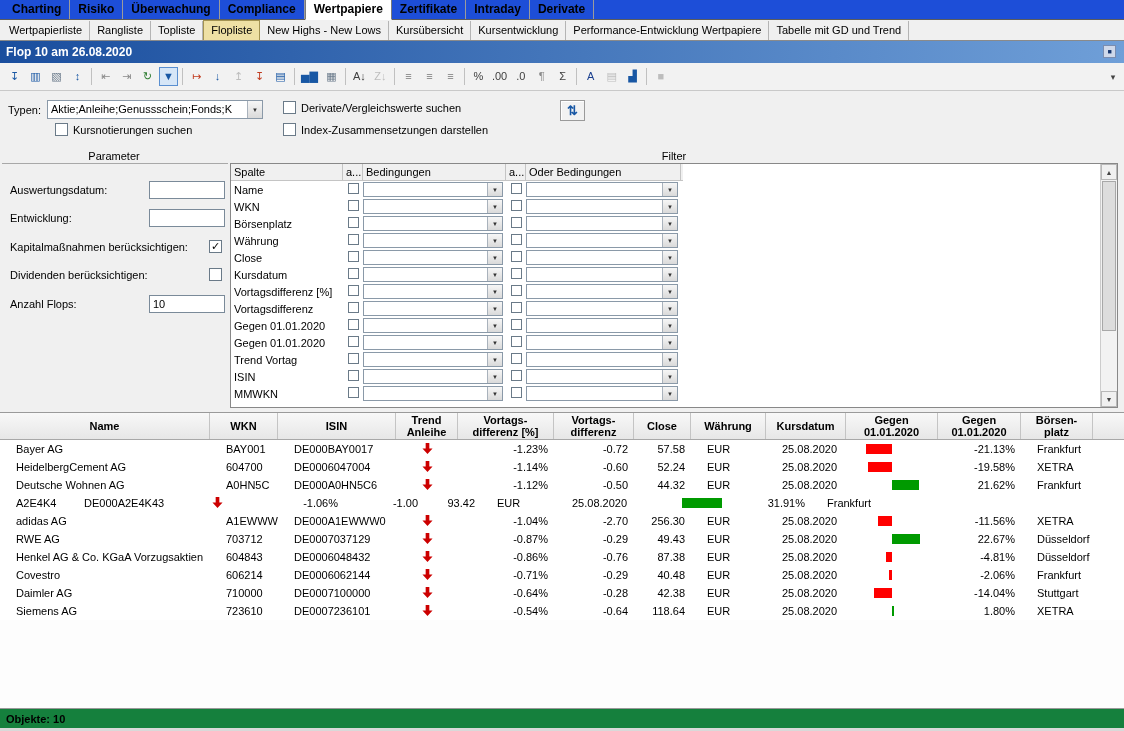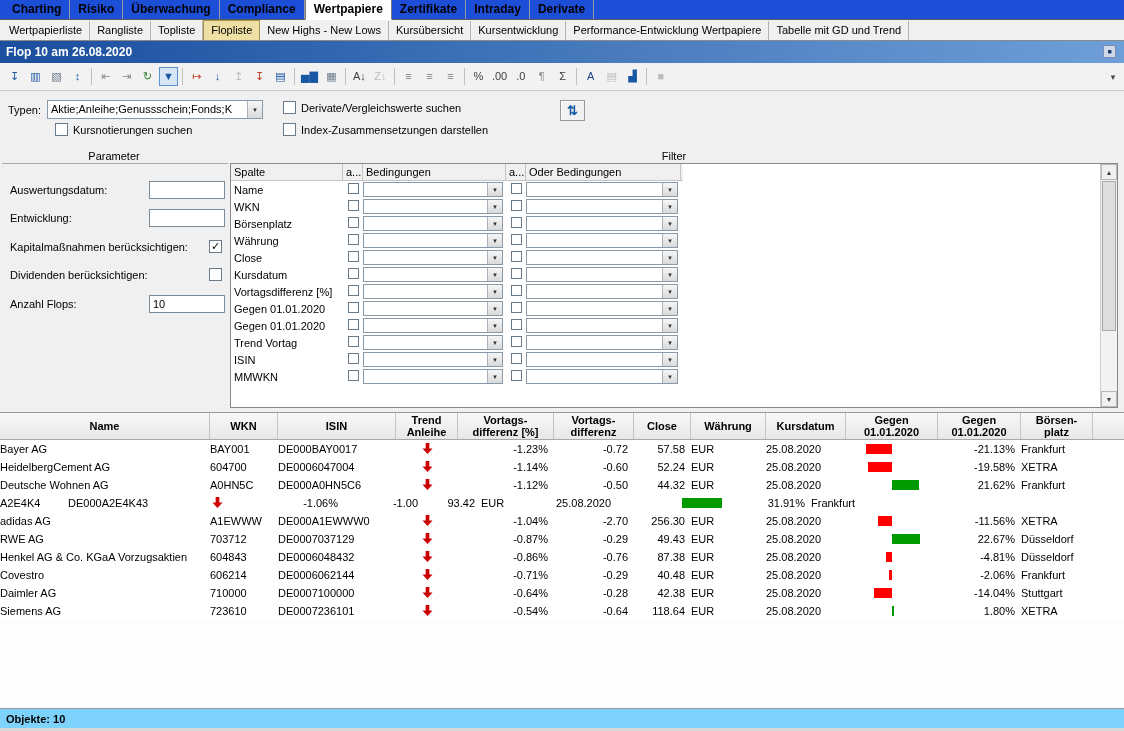--- a/index.html
+++ b/index.html
@@ -91,28 +91,28 @@
 
   
   #results { position:absolute; left:0; top:412px; width:100%; height:296px; background:#fdfdfd;
              border-top:1px solid #9a9a9a; overflow:hidden; }
   #results-header { display:flex; height:27px; background:linear-gradient(#f8f8f8,#e7e7e7);
                     border-bottom:1px solid #a8a8a8; }
   .rh-cell { display:flex; align-items:center; justify-content:center; text-align:center; font-weight:bold;
              line-height:12px; white-space:pre-line; border-right:1px solid #c4c4c4; height:100%; }
   .rrow { display:flex; height:18px; background:#fff; }
   .rc { padding-top:3px; white-space:nowrap; overflow:hidden; font-size:11px; }
-  .rc-left { padding-left:0; text-align:left; }
+  .rc-left { padding-left:16px; text-align:left; }
   .rc-right { padding-right:6px; text-align:right; }
   .rc-center { text-align:center; padding-top:3px; }
   .rc-bar { position:relative; }
   .bar { position:absolute; top:4px; height:10px; }
 
   
-  #statusbar { position:absolute; left:0; top:708px; width:100%; height:23px; background:#7dd3fc;
+  #statusbar { position:absolute; left:0; top:708px; width:100%; height:23px; background:#15803d;
                border-top:1px solid #999; border-bottom:3px solid #d9d9d9; padding:4px 0 0 6px; font-weight:bold; }
 </style>
 </head>
 <body>
 
 <div id="app">
 
   <div id="menubar">
       <div class="mitem">Charting</div>
       <div class="mitem">Risiko</div>
@@ -343,20 +343,37 @@
             </div>
             <div class="fg-cell fg-check" style="width: 20px;"><span class="checkbox small"></span></div>
             <div class="fg-cell" style="width: 155px;">
               <div class="combo fg-combo">
                 <span class="combo-text"></span>
                 <span class="combo-btn">▼</span>
               </div>
             </div>
           </div>
           <div class="fg-row">
+            <div class="fg-cell fg-label" style="width: 112px;">Vortagsdifferenz</div>
+            <div class="fg-cell fg-check" style="width: 20px;"><span class="checkbox small"></span></div>
+            <div class="fg-cell" style="width: 143px;">
+              <div class="combo fg-combo">
+                <span class="combo-text"></span>
+                <span class="combo-btn">▼</span>
+              </div>
+            </div>
+            <div class="fg-cell fg-check" style="width: 20px;"><span class="checkbox small"></span></div>
+            <div class="fg-cell" style="width: 155px;">
+              <div class="combo fg-combo">
+                <span class="combo-text"></span>
+                <span class="combo-btn">▼</span>
+              </div>
+            </div>
+          </div>
+          <div class="fg-row">
             <div class="fg-cell fg-label" style="width: 112px;">Gegen 01.01.2020</div>
             <div class="fg-cell fg-check" style="width: 20px;"><span class="checkbox small"></span></div>
             <div class="fg-cell" style="width: 143px;">
               <div class="combo fg-combo">
                 <span class="combo-text"></span>
                 <span class="combo-btn">▼</span>
               </div>
             </div>
             <div class="fg-cell fg-check" style="width: 20px;"><span class="checkbox small"></span></div>
             <div class="fg-cell" style="width: 155px;">

